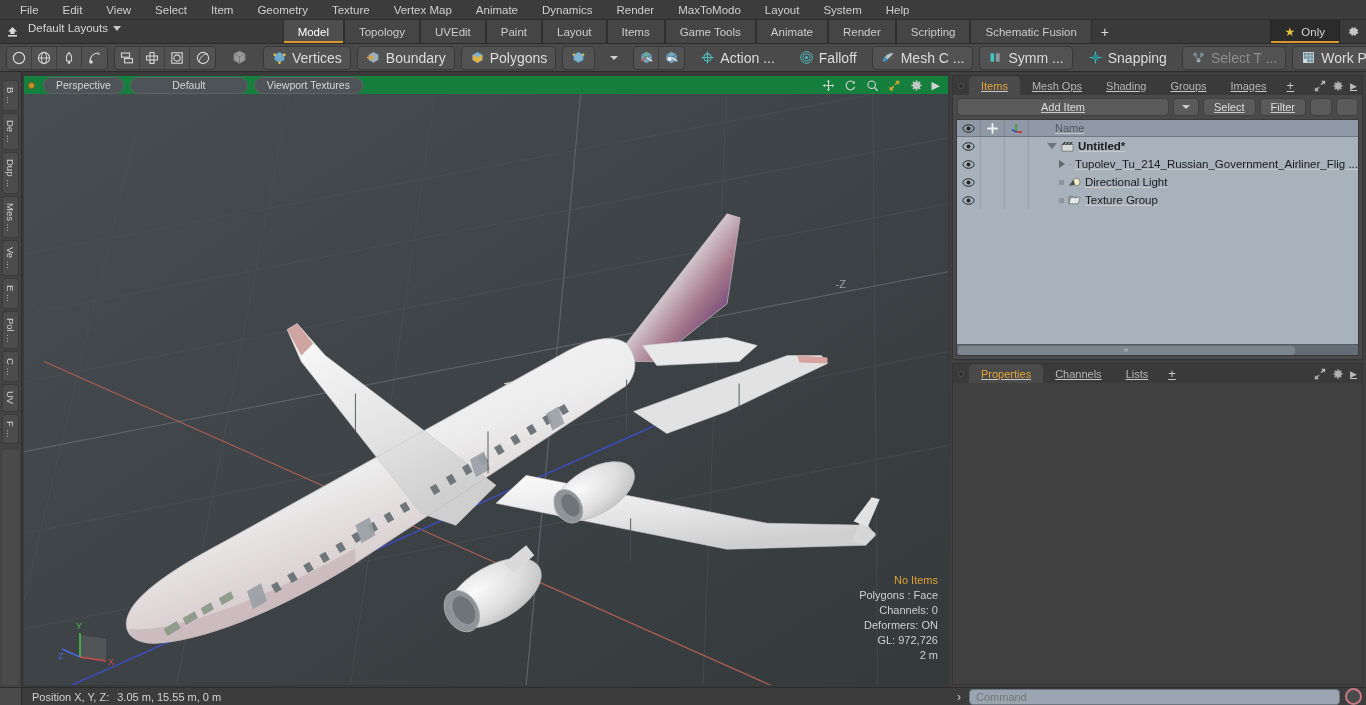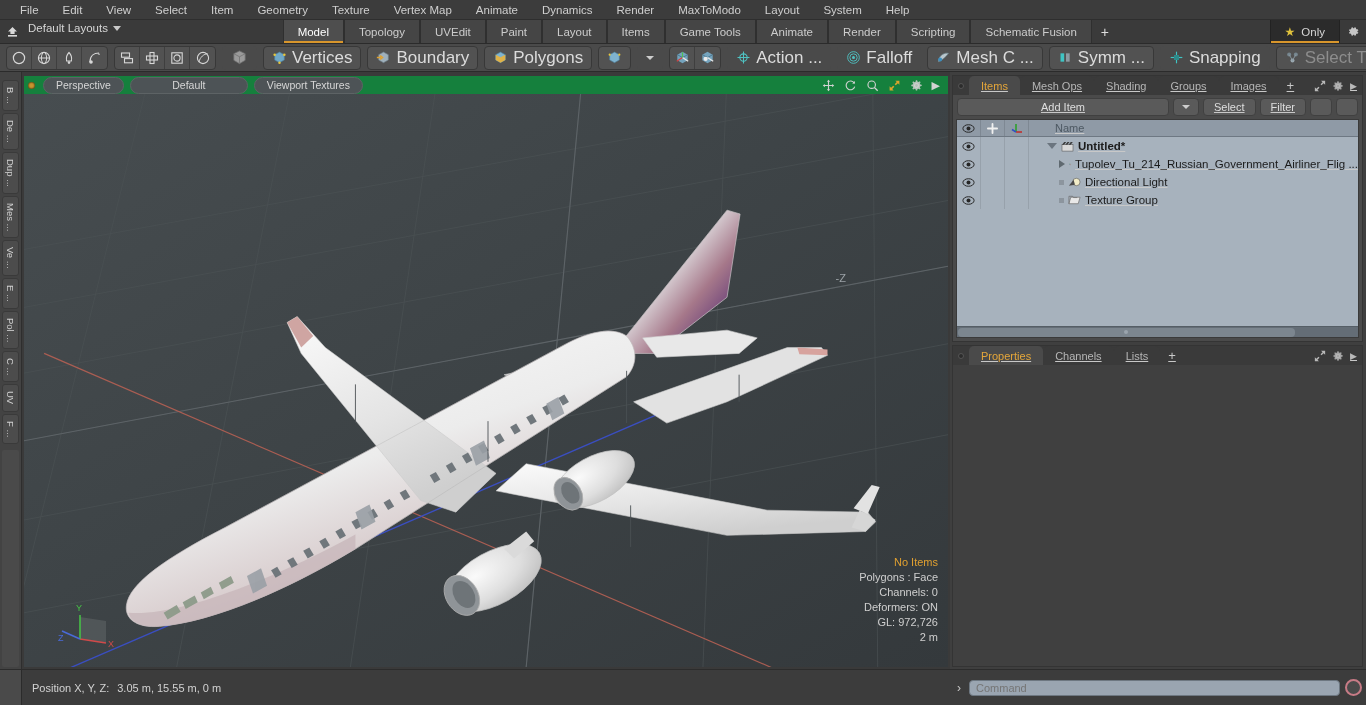--- a/index.html
+++ b/index.html
@@ -59,21 +59,21 @@
   }
   .tb-grp { display:flex; align-items:center; background:#525252; border:1px solid #383838; border-radius:4px; margin:0 3px; height:24px; }
   .tb-ico {
     width:25px; height:22px; display:flex; align-items:center; justify-content:center;
     border-right:1px solid #3f3f3f;
   }
   .tb-ico:last-child { border-right:none; }
   .tb-btn {
     display:flex; align-items:center; gap:5px; height:24px; padding:0 8px;
     background:#525252; border:1px solid #383838; border-radius:4px; margin:0 3px;
-    color:#dcdcdc; font-size:17px; white-space:nowrap;
+    color:#dcdcdc; font-size:14px; white-space:nowrap;
   }
   .tb-btn.flat { background:#4a4a4a; border-color:transparent; }
   .tb-btn.dim { color:#8d8d8d; }
   .tb-spacer { flex:1; }
   .mini-caret { width:0;height:0;border-left:4px solid transparent;border-right:4px solid transparent;border-top:4px solid #cdcdcd; }
 
   
   .main { flex:1; display:flex; min-height:0; background:#3a3a3a; }
 
   
@@ -160,21 +160,21 @@
   .sq-dot { width:5px;height:5px;background:#8c959e; display:block; }
 
   .it-scroll { height:11px; background:#646d76; border-top:1px solid #555e66; display:flex; align-items:center; flex:none;}
   .it-scroll-thumb { height:9px; background:#7c868f; border-radius:4px; margin:0 1px; width:84%; display:flex;align-items:center;justify-content:center;}
   .it-scroll-thumb i { width:4px;height:4px;border-radius:50%;background:#9aa4ad;}
 
   .props-panel { height:322px; flex:none; }
   .props-body { flex:1; background:#404040; }
 
   
-  .statusbar { height:36px; background:#3c3c3c; display:flex; align-items:center; flex:none; border-top:1px solid #2c2c2c;}
+  .statusbar { height:18px; background:#3c3c3c; display:flex; align-items:center; flex:none; border-top:1px solid #2c2c2c;}
   .sb-left { width:22px; height:100%; background:#4a4a4a; border-right:1px solid #2b2b2b;}
   .sb-pos { flex:1; display:flex; align-items:center; padding-left:10px; gap:8px; font-size:11px; color:#d2d2d2;}
   .sb-right { width:416px; display:flex; align-items:center; gap:5px; padding:0 4px;}
   .sb-chev { color:#c6c6c6; font-size:12px; padding:0 3px;}
   .cmd-input {
     flex:1; height:16px; background:#9aa5b1; border:1px solid #6d7781; border-radius:4px;
     color:#5a646e; font-size:11px; padding:0 6px; line-height:14px; font-family:"Liberation Sans",sans-serif;
   }
   .rec-btn { width:17px;height:17px;border-radius:50%;border:2px solid #c77b86; background:#4a4a4a; }
 </style>

